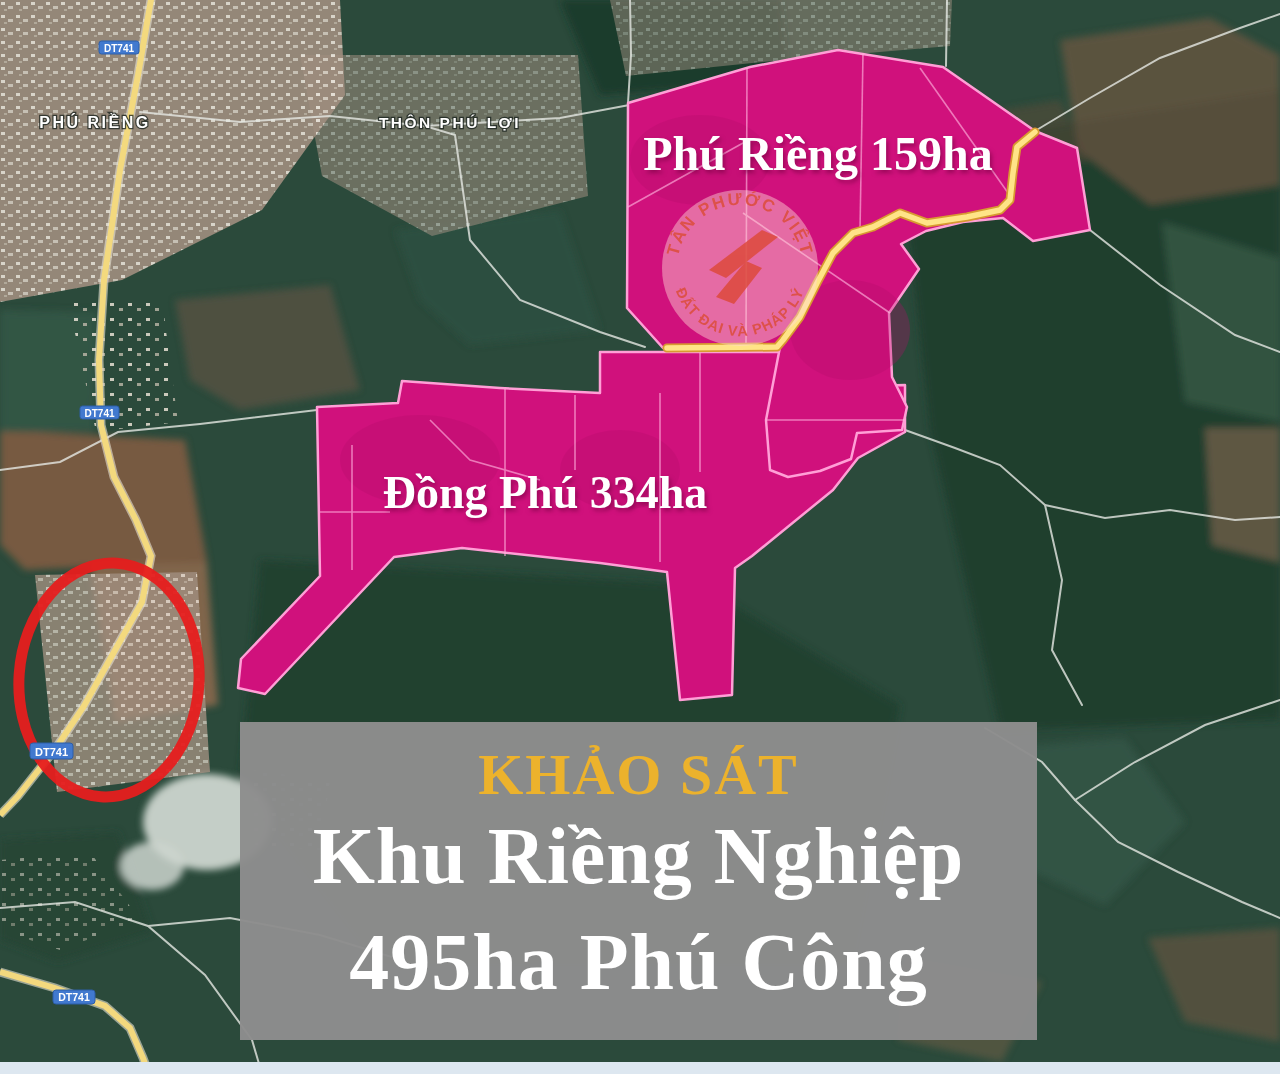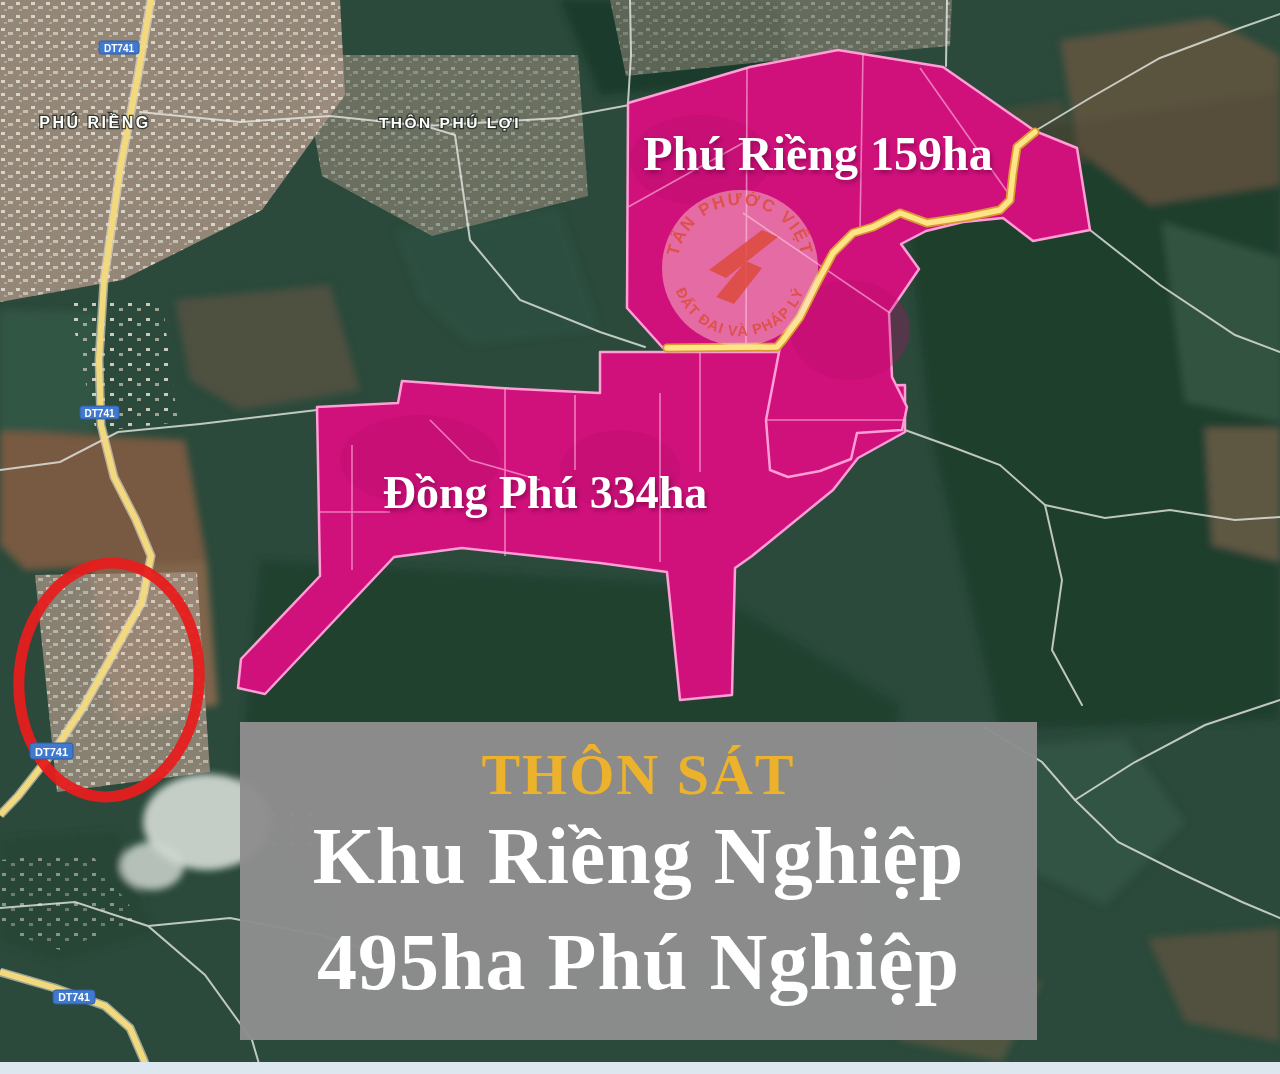--- a/index.html
+++ b/index.html
@@ -166,20 +166,20 @@
   </g>
 
   <text class="place-label" x="95" y="128" font-size="16" text-anchor="middle">PHÚ RIỀNG</text>
   <text class="place-label" x="450" y="128" font-size="15.5" text-anchor="middle">THÔN PHÚ LỢI</text>
 
   <text class="zone-label" x="818" y="170" font-size="48" text-anchor="middle">Phú Riềng 159ha</text>
   <text class="zone-label" x="545" y="508" font-size="46" text-anchor="middle">Đồng Phú 334ha</text>
 </svg>
 
 <div class="caption-box">
-  <div class="caption-title">THÔN SÁT</div>
+  <div class="caption-title">KHẢO SÁT</div>
   <div class="caption-line">Khu Riềng Nghiệp</div>
-  <div class="caption-line">495ha Phú Nghiệp</div>
+  <div class="caption-line">495ha Phú Công</div>
 </div>
 
 <div class="bottom-strip"></div>
 
 </div>
 
 </body></html>

